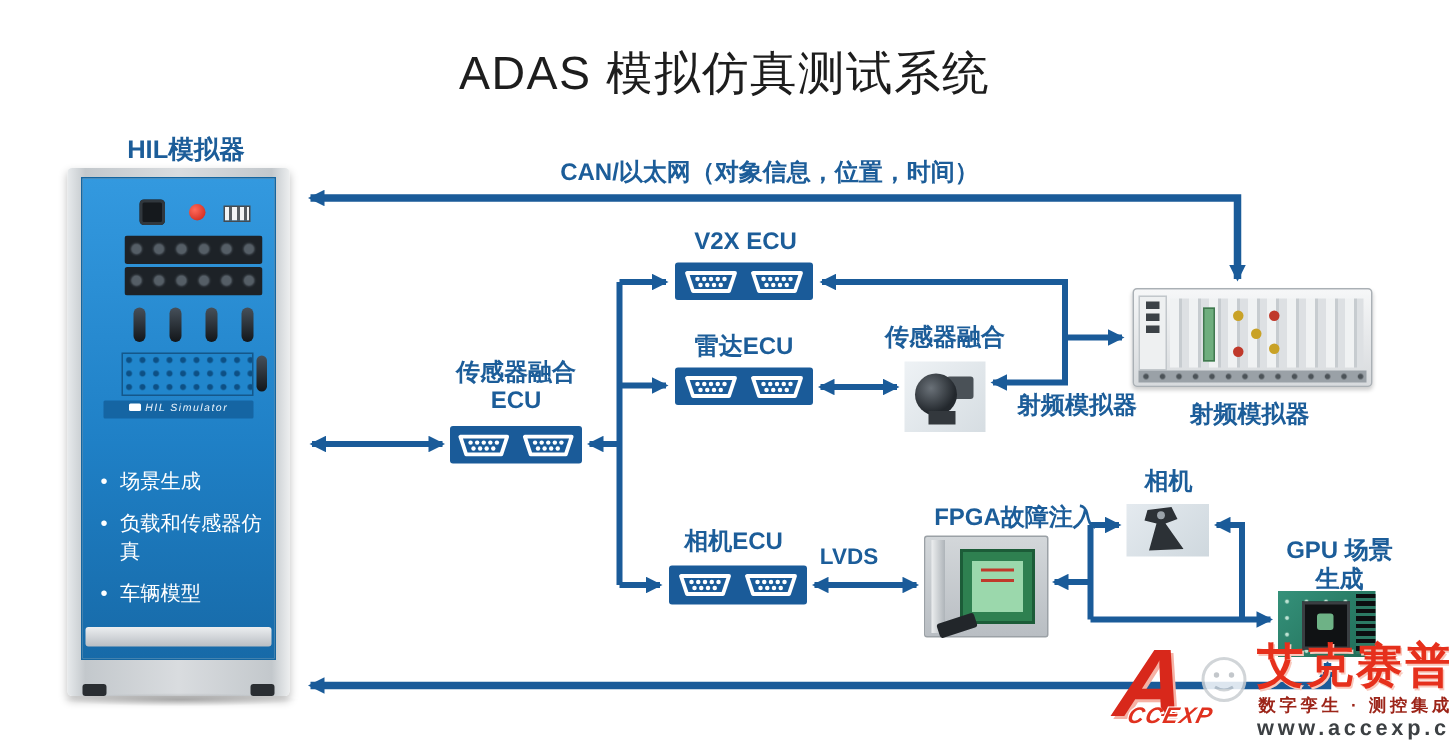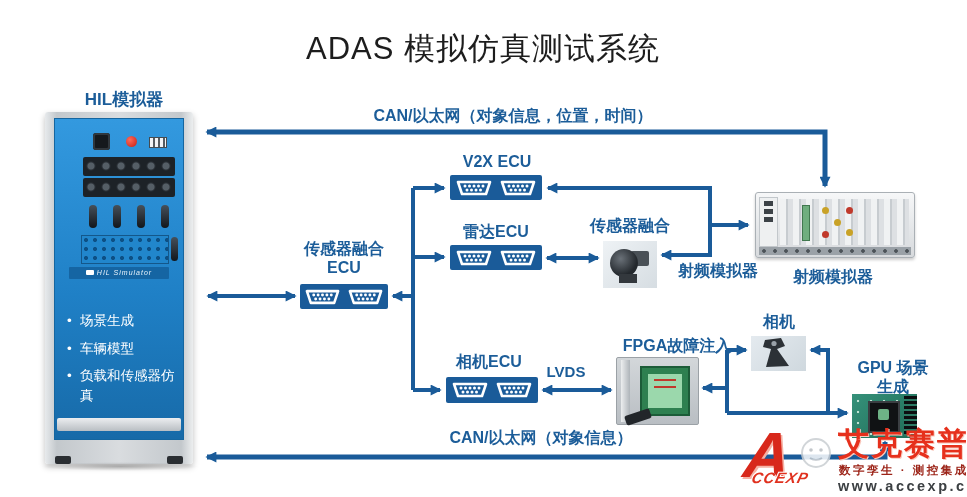--- a/index.html
+++ b/index.html
@@ -116,22 +116,22 @@
         <div class="slot"></div>
         <div class="slot"></div>
         <div class="slot"></div>
         <div class="slot"></div>
       </div>
       <div class="cgrid"></div>
       <div class="cgrid-slot"></div>
       <div class="brand"><span class="ni-mark"></span><span>HIL Simulator</span></div>
       <ul class="bullets">
         <li><span>场景生成</span></li>
+        <li><span>负载和传感器仿真</span></li>
         <li><span>车辆模型</span></li>
-        <li><span>负载和传感器仿真</span></li>
       </ul>
       <div class="rack-base"></div>
     </div>
     <div class="foot fl"></div>
     <div class="foot fr"></div>
   </div>
   <div class="rack-shadow"></div>
 
   <svg class="wires" width="967" height="497">
     <defs>
@@ -319,21 +319,20 @@
   <div class="lbl" style="left:630px;top:217px;">传感器融合</div>
   <div class="lbl" style="left:344px;top:240px;">传感器融合
 ECU</div>
   <div class="lbl" style="left:718px;top:262px;">射频模拟器</div>
   <div class="lbl" style="left:833px;top:268px;">射频模拟器</div>
   <div class="lbl" style="left:489px;top:353px;">相机ECU</div>
   <div class="lbl" style="left:566px;top:363px;font-size:15px;">LVDS</div>
   <div class="lbl" style="left:677px;top:337px;">FPGA故障注入</div>
   <div class="lbl" style="left:779px;top:313px;">相机</div>
   <div class="lbl" style="left:893px;top:359px;">GPU 场景生成</div>
-  <div class="lbl" style="left:541px;top:429px;">CAN/以太网（对象信息）</div>
 
   <div class="logo">
     <div class="monogram">A</div>
     <div class="monogram-sub">CCEXP</div>
     <svg class="mascot" width="36" height="36" viewBox="0 0 36 36">
       <circle cx="18" cy="18" r="14" fill="#fff" stroke="#c9ced2" stroke-width="2"></circle>
       <circle cx="13" cy="15" r="1.8" fill="#b9bec3"></circle>
       <circle cx="23" cy="15" r="1.8" fill="#b9bec3"></circle>
       <path d="M12,23 Q18,27 24,23" fill="none" stroke="#c9ced2" stroke-width="2"></path>
     </svg>

